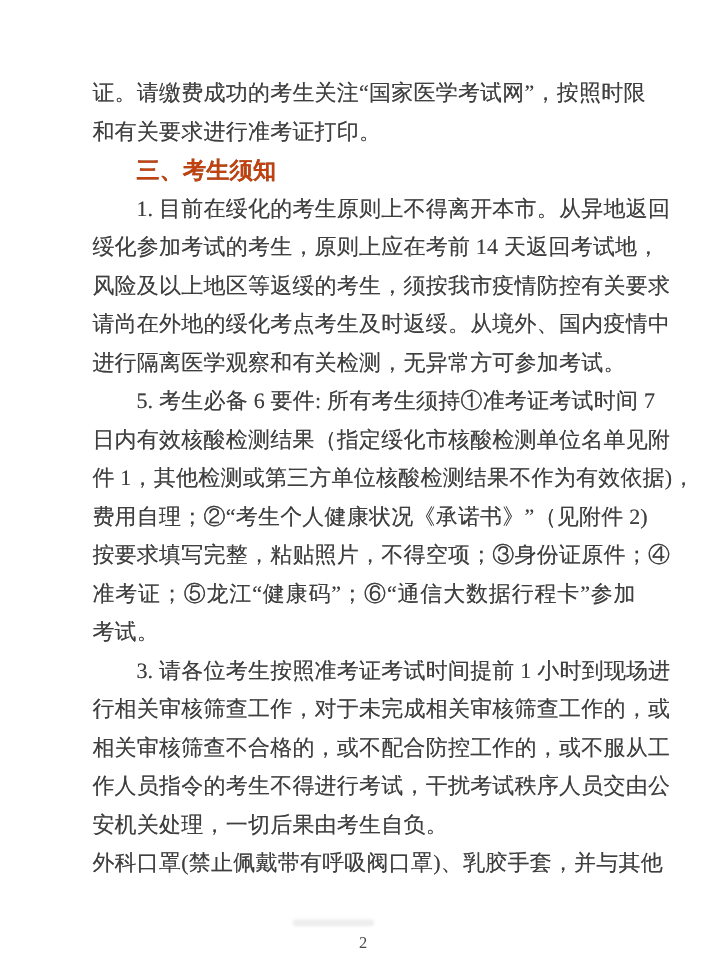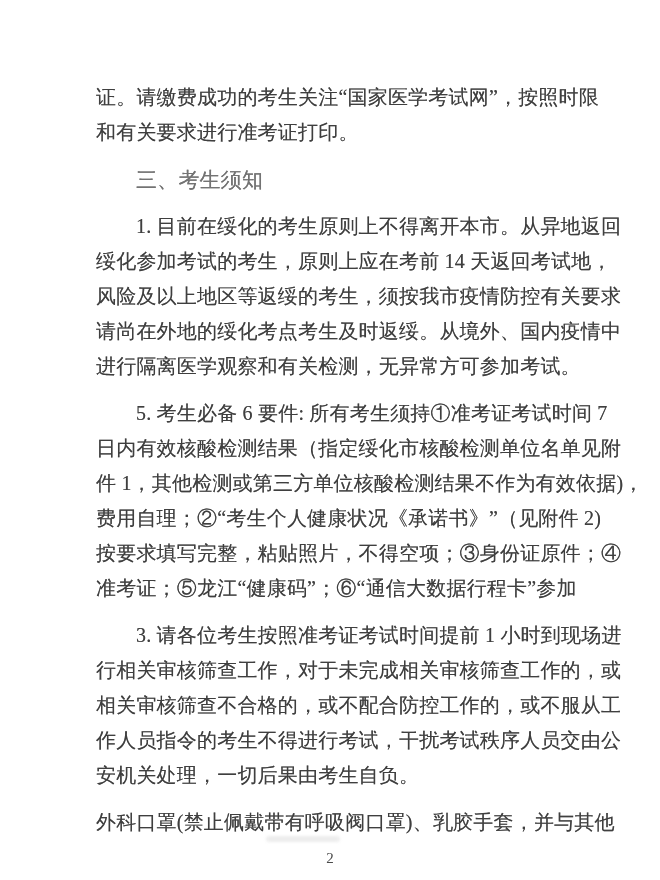--- a/index.html
+++ b/index.html
@@ -15,41 +15,41 @@
     overflow: hidden;
     font-family: "Liberation Serif", "DejaVu Serif", serif;
     color: #3f3f3f;
   }
   .text-block {
     position: absolute;
     left: 84px;
     top: 68px;
     width: 494px;
   }
-  .para { margin: 12px; }
+  .para { margin: 0; }
   .line {
     font-size: 20px;
     line-height: 35px;
     white-space: nowrap;
     text-align: left;
     letter-spacing: 0.2px;
     text-shadow: 0 0 0.4px rgba(70,70,70,0.65);
   }
   .line.fill {
     text-align: justify;
     text-align-last: justify;
     text-justify: inter-character;
   }
   .line.indent {
     text-indent: 40px;
   }
   .para.heading .line {
     font-family: "Liberation Sans", "DejaVu Sans", sans-serif;
-    font-weight: 400;
-    color: #737373;
+    font-weight: 700;
+    color: #c2410c;
     font-size: 21px;
     text-shadow: 0 0 0.5px rgba(40,40,40,0.6);
   }
   .footer {
     position: absolute;
     left: 0;
     right: 0;
     top: 846px;
     text-align: center;
     font-size: 15px;
@@ -86,20 +86,21 @@
         <div class="line fill">请尚在外地的绥化考点考生及时返绥。从境外、国内疫情中</div>
         <div class="line">进行隔离医学观察和有关检测，无异常方可参加考试。</div>
       </div>
       <div class="para">
         <div class="line fill indent">5. 考生必备 6 要件: 所有考生须持①准考证考试时间 7</div>
         <div class="line fill">日内有效核酸检测结果（指定绥化市核酸检测单位名单见附</div>
         <div class="line fill">件 1，其他检测或第三方单位核酸检测结果不作为有效依据)，</div>
         <div class="line fill">费用自理；②“考生个人健康状况《承诺书》”（见附件 2)</div>
         <div class="line fill">按要求填写完整，粘贴照片，不得空项；③身份证原件；④</div>
         <div class="line fill">准考证；⑤龙江“健康码”；⑥“通信大数据行程卡”参加</div>
+        <div class="line">考试。</div>
       </div>
       <div class="para">
         <div class="line fill indent">3. 请各位考生按照准考证考试时间提前 1 小时到现场进</div>
         <div class="line fill">行相关审核筛查工作，对于未完成相关审核筛查工作的，或</div>
         <div class="line fill">相关审核筛查不合格的，或不配合防控工作的，或不服从工</div>
         <div class="line fill">作人员指令的考生不得进行考试，干扰考试秩序人员交由公</div>
         <div class="line">安机关处理，一切后果由考生自负。</div>
       </div>
       <div class="para">
         <div class="line fill">外科口罩(禁止佩戴带有呼吸阀口罩)、乳胶手套，并与其他</div>

